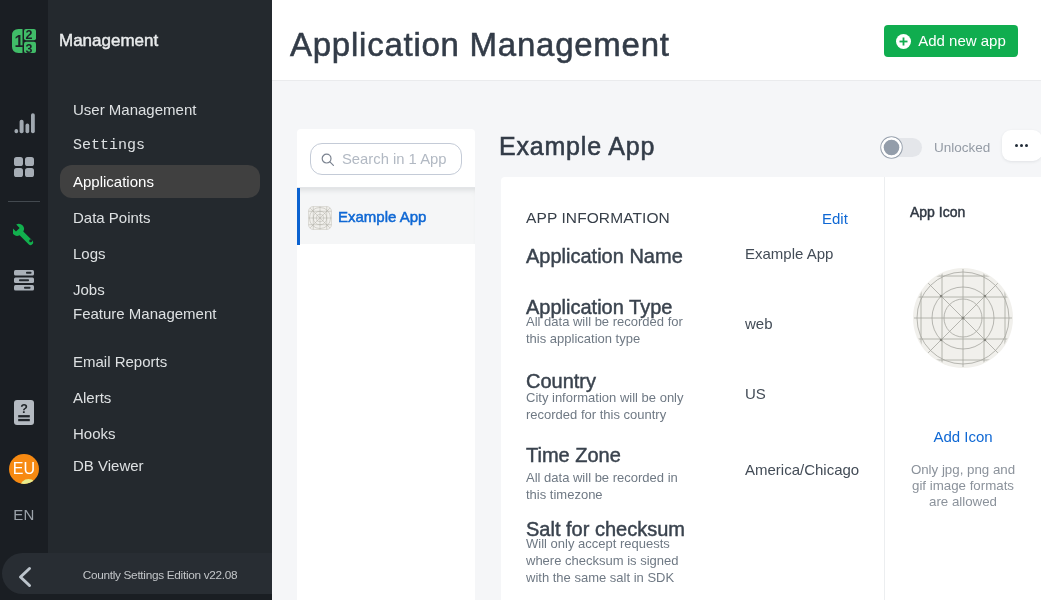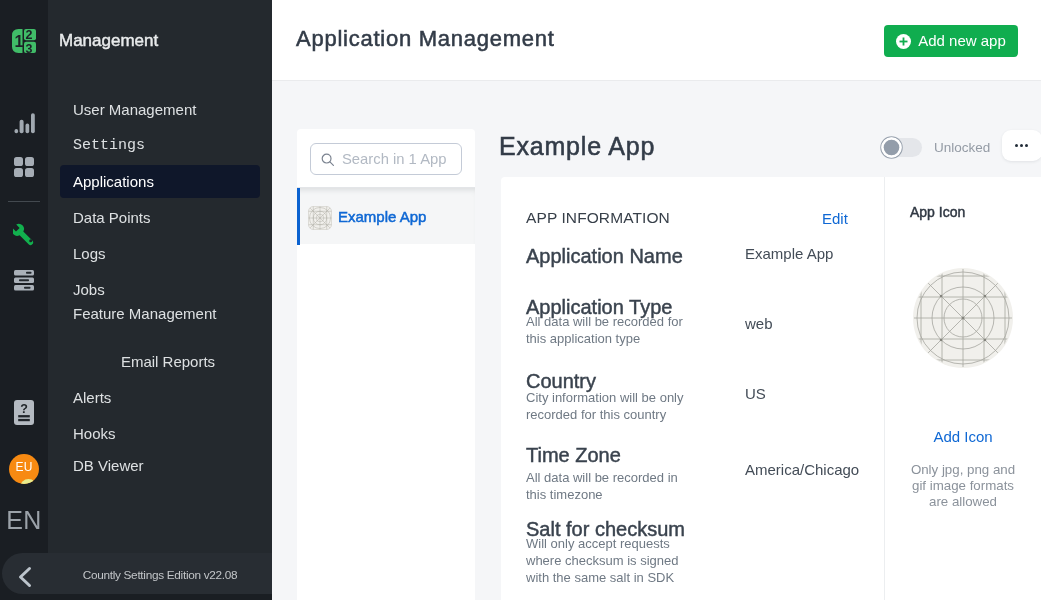--- a/index.html
+++ b/index.html
@@ -12,43 +12,43 @@
 #sidebar { left:48px; top:0; width:224px; height:594px; background:#24292e; }
 #bottomstrip { left:0; top:594px; width:272px; height:6px; background:#1a1e23; }
 
 #logo { left:12px; top:29px; }
 .railicon { left:0; width:48px; text-align:center; }
 
 #raildiv { left:8px; top:201px; width:32px; height:1px; background:#43494f; }
 
 #helpicon { left:14px; top:400px; }
 #avatar { left:9px; top:454px; width:30px; height:30px; border-radius:50%; background:#f78a12; overflow:hidden; }
-#avatar span { position:absolute; width:30px; text-align:center; top:6px; left:0; color:#fff; font-size:12px; font-weight:normal; letter-spacing:0.2px; }
+#avatar span { position:absolute; width:30px; text-align:center; top:6px; left:0; color:#fff; font-size:16px; font-weight:normal; letter-spacing:0.2px; }
 #avatar .moon { position:absolute; left:11px; top:24.5px; width:17px; height:17px; border-radius:50%; background:#e8ec8d; }
-#en { left:0; top:506px; width:48px; text-align:center; color:#9ba2a9; font-size:25px; letter-spacing:0.3px; }
+#en { left:0; top:506px; width:48px; text-align:center; color:#9ba2a9; font-size:15px; letter-spacing:0.3px; }
 
 
 #mgmt-title { left:59px; top:31px; color:#e9ebec; font-size:17px; font-weight:normal; -webkit-text-stroke:0.45px #e9ebec; }
 .menuitem { left:73px; width:190px; height:36px; line-height:36px; color:#dde0e2; font-size:15px; }
-#menu-active { left:60px; top:165px; width:200px; height:33px; background:#0f172a; border-radius:4px; color:#fff; font-size:15px; line-height:33px; padding-left:13px; }
+#menu-active { left:60px; top:165px; width:200px; height:33px; background:#404040; border-radius:12px; color:#fff; font-size:15px; line-height:33px; padding-left:13px; }
 
 
 #sidefoot { left:2px; top:553px; width:270px; height:41px; background:#282d33; border-radius:21px 0 0 21px; }
 #sidefoot .txt { position:absolute; left:58px; top:15px; width:200px; text-align:center; color:#c2c5c8; font-size:11.8px; letter-spacing:-0.3px; white-space:nowrap; }
 #chev { position:absolute; left:15px; top:13px; }
 
 
 #header { left:272px; top:0; width:769px; height:81px; background:#fff; border-bottom:1px solid #eaebed; }
-#h1 { left:296px; top:26px; font-size:22px; font-weight:normal; -webkit-text-stroke:0.55px #333c48; color:#333c48; letter-spacing:0.75px; }
+#h1 { left:290px; top:26px; font-size:33px; font-weight:normal; -webkit-text-stroke:0.55px #333c48; color:#333c48; letter-spacing:0.75px; }
 #addbtn { left:884px; top:25px; width:134px; height:32px; background:#10ad4f; border-radius:4px; color:#fff; font-size:15px; text-align:center; line-height:32px; }
 #addbtn svg { vertical-align:-3px; margin-right:7px; }
 
 
 #leftcard { left:297px; top:129px; width:178px; height:471px; background:#fff; border-radius:4px 4px 0 0; }
-#searchbox { position:absolute; left:13px; top:14px; width:152px; height:32px; border:1px solid #c4cbd7; border-radius:6px; }
+#searchbox { position:absolute; left:13px; top:14px; width:152px; height:32px; border:1px solid #c4cbd7; border-radius:12px; }
 #searchbox svg { position:absolute; left:10px; top:9px; }
 #searchbox .ph { position:absolute; left:31px; top:7px; font-size:14.8px; color:#b2b9c3; }
 #appitem { position:absolute; left:0; top:58px; width:178px; height:57px; background:#f5f6f7; border-top:1px solid #e3e5e8; box-shadow:inset 0 5px 6px -4px rgba(60,70,80,0.18); }
 #appitem .bar { position:absolute; left:0; top:0; width:3px; height:57px; background:#0b62d0; }
 #appitem .ic { position:absolute; left:11px; top:18px; }
 #appitem .nm { position:absolute; left:41px; top:20px; font-size:15px; font-weight:normal; -webkit-text-stroke:0.5px #0f68d4; color:#0f68d4; }
 
 
 #apph1 { left:499px; top:132px; font-size:25px; font-weight:normal; -webkit-text-stroke:0.55px #333c48; color:#333c48; letter-spacing:0.8px; }
 #toggle { left:881px; top:138px; width:41px; height:19px; background:#e4e6ea; border-radius:9.5px; }
@@ -140,21 +140,21 @@
 <div id="en" class="abs">EN</div>
 
 <div id="mgmt-title" class="abs">Management</div>
 <div class="menuitem abs" style="top:92px;">User Management</div>
 <div class="menuitem abs" style="top:128px;font-family:Liberation Mono, monospace;">Settings</div>
 <div id="menu-active" class="abs">Applications</div>
 <div class="menuitem abs" style="top:200px;">Data Points</div>
 <div class="menuitem abs" style="top:236px;">Logs</div>
 <div class="menuitem abs" style="top:272px;">Jobs</div>
 <div class="menuitem abs" style="top:296px;">Feature Management</div>
-<div class="menuitem abs" style="top:344px;text-align:center;">Email Reports</div>
+<div class="menuitem abs" style="top:344px;">Email Reports</div>
 <div class="menuitem abs" style="top:380px;">Alerts</div>
 <div class="menuitem abs" style="top:416px;">Hooks</div>
 <div class="menuitem abs" style="top:448px;">DB Viewer</div>
 
 <div id="sidefoot" class="abs">
   <svg id="chev" width="16" height="22" viewBox="0 0 16 22">
       <path d="M12.5 2.5 L3.5 11 L12.5 19.5" stroke="#bcc4cc" stroke-width="3" fill="none" stroke-linecap="round" stroke-linejoin="round"></path>
     </svg>
   <div class="txt">Countly Settings Edition v22.08</div>
 </div>

